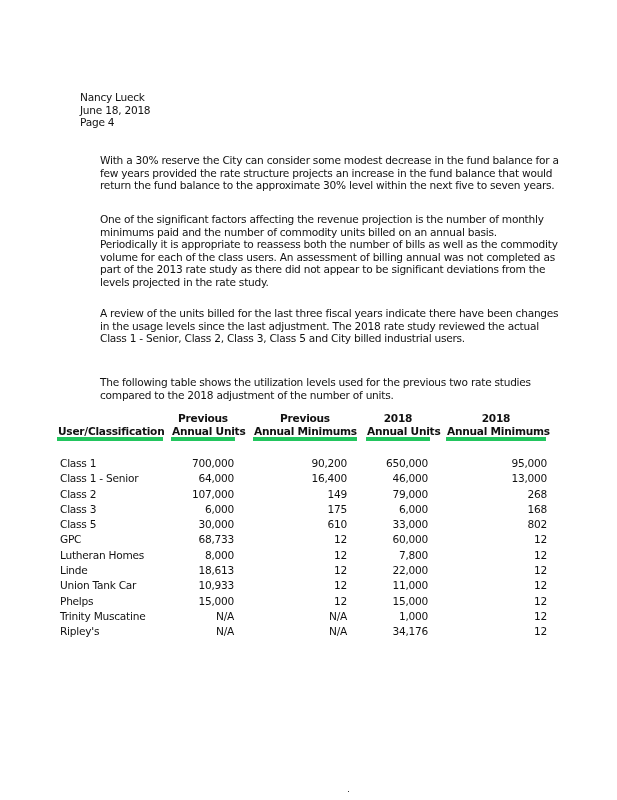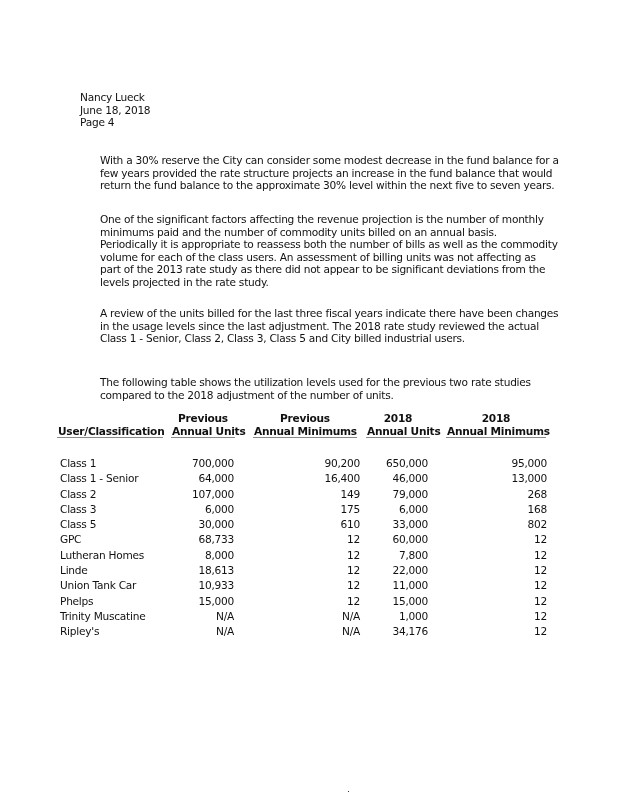--- a/index.html
+++ b/index.html
@@ -14,32 +14,32 @@
     .para { position: absolute; left: 80px; width: 470px; white-space: nowrap; margin-left: 20px; }
     .para div { height: 12.6px; }
     #p1 { top: 154px; }
     #p2 { top: 213px; }
     #p3 { top: 307px; }
     #p4 { top: 376px; }
     .tbl { position: absolute; left: 57px; top: 412px; width: 495px; }
     .hrow { position: relative; height: 28px; }
     .hcell { position: absolute; top: 0; text-align: center; font-weight: bold; white-space: nowrap; }
     .hcell .l1 { display: block; height: 13px; }
-    .hcell .l2 { display: block; border-bottom: 1px solid #22c55e; height: 12px; line-height: 12px; padding: 0 1px; }
+    .hcell .l2 { display: block; border-bottom: 4px solid #22c55e; height: 12px; line-height: 12px; padding: 0 1px; }
     .h0 { left: 0; width: 106px; }
     .h1 { left: 114px; width: 64px; }
     .h2 { left: 196px; width: 104px; }
     .h3 { left: 309px; width: 64px; }
     .h4 { left: 389px; width: 100px; }
     .rows { position: absolute; top: 45px; left: 0; width: 495px; }
     .row { position: relative; height: 15.3px; }
     .row span { position: absolute; top: 0; white-space: nowrap; }
     .c0 { left: 3px; text-align: left; }
     .c1 { right: 318px; text-align: right; }
-    .c2 { right: 192px; text-align: right; }
+    .c2 { right: 205px; text-align: right; }
     .c3 { right: 124px; text-align: right; }
     .c4 { right: 5px; text-align: right; }
     .dot { position: absolute; left: 348px; top: 791px; width: 1px; height: 1px; background: #333; }
   </style>
 </head>
 <body>
 
 <div class="page">
 
   <div class="header">
@@ -51,21 +51,21 @@
   <div class="para" id="p1">
     <div>With a 30% reserve the City can consider some modest decrease in the fund balance for a</div>
     <div>few years provided the rate structure projects an increase in the fund balance that would</div>
     <div>return the fund balance to the approximate 30% level within the next five to seven years.</div>
   </div>
 
   <div class="para" id="p2">
     <div>One of the significant factors affecting the revenue projection is the number of monthly</div>
     <div>minimums paid and the number of commodity units billed on an annual basis.</div>
     <div>Periodically it is appropriate to reassess both the number of bills as well as the commodity</div>
-    <div>volume for each of the class users.   An assessment of billing units was not affecting as</div>
+    <div>volume for each of the class users.   An assessment of billing annual was not completed as</div>
     <div>part of the 2013 rate study as there did not appear to be significant deviations from the</div>
     <div>levels projected in the rate study.</div>
   </div>
 
   <div class="para" id="p3">
     <div>A review of the units billed for the last three fiscal years indicate there have been changes</div>
     <div>in the usage levels since the last adjustment.   The 2018 rate study reviewed the actual</div>
     <div>Class 1 - Senior, Class 2, Class 3, Class 5 and City billed industrial users.</div>
   </div>
 

